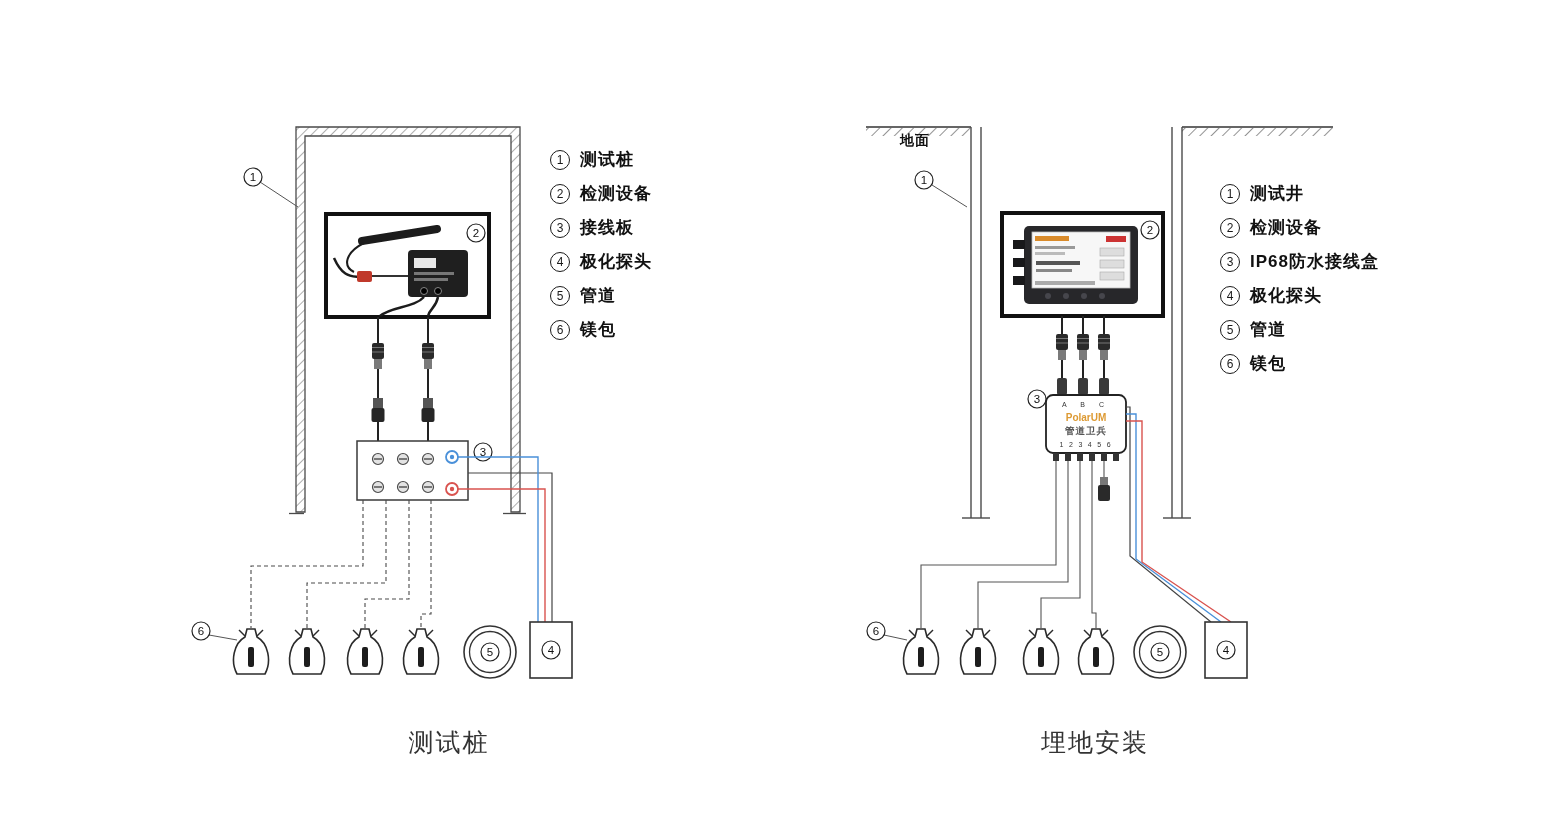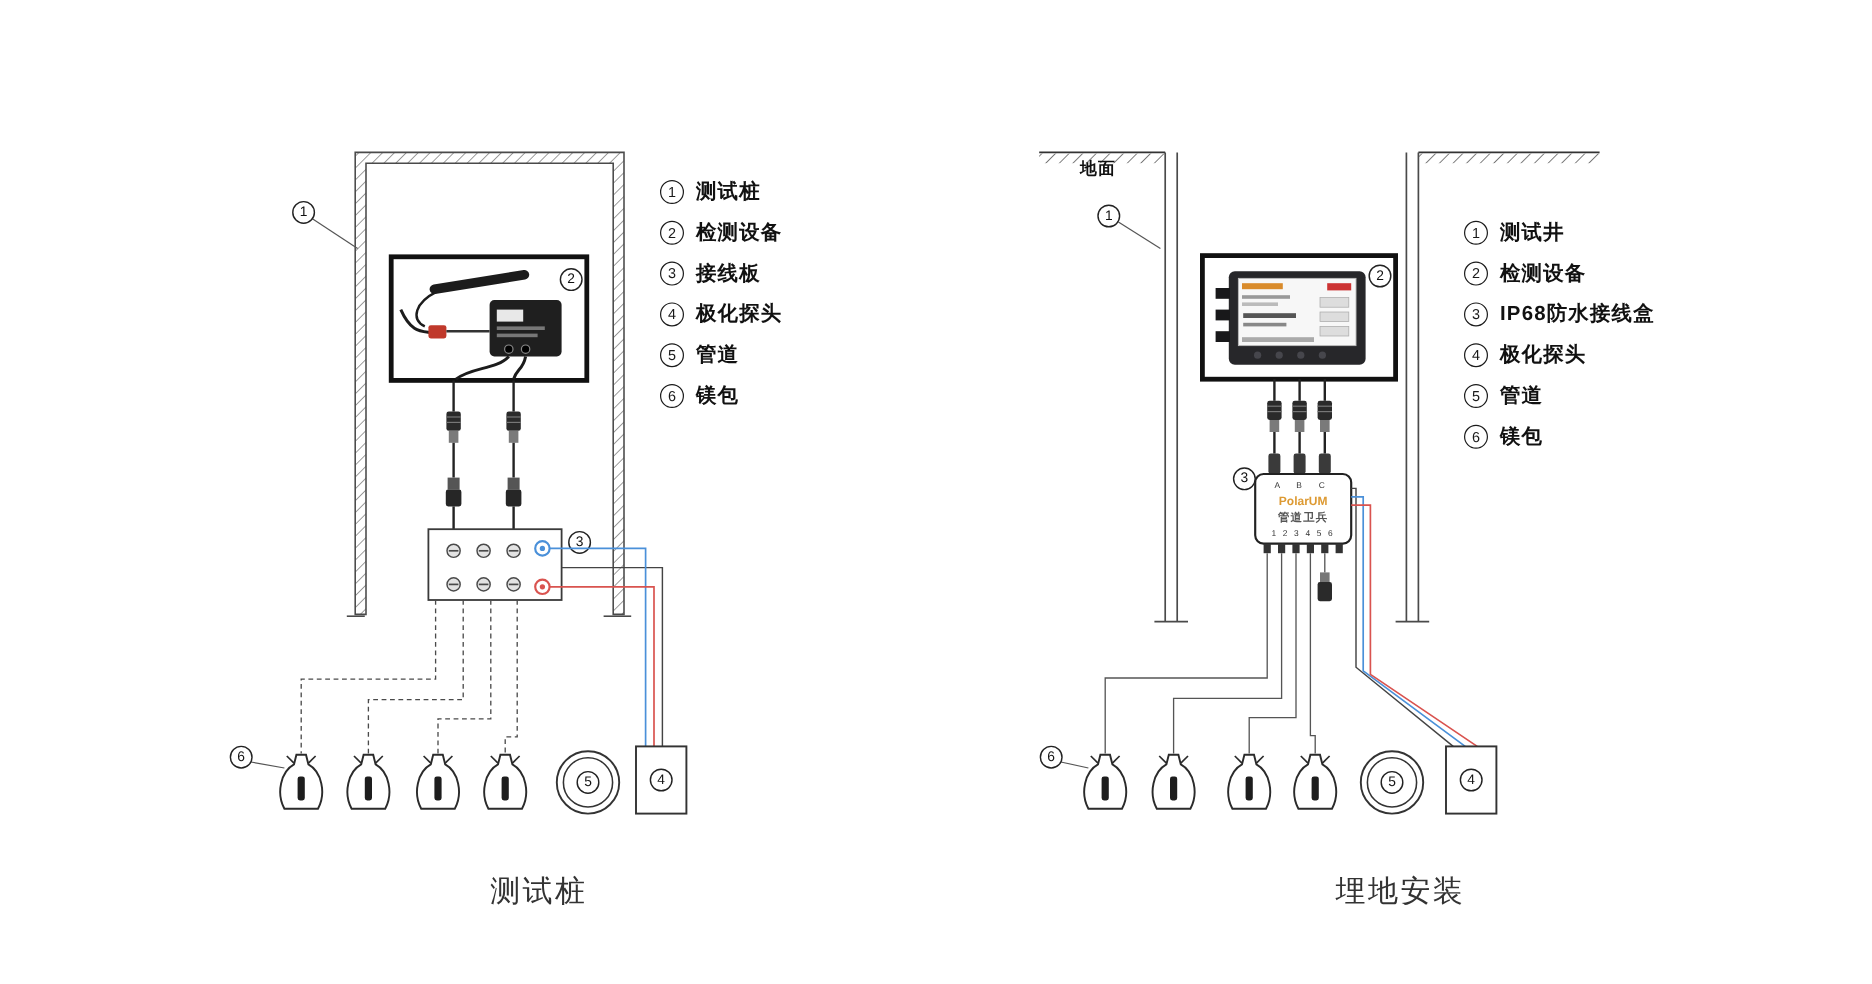--- a/index.html
+++ b/index.html
@@ -13,21 +13,21 @@
   .legend-right{left:1220px;top:183px;}
   .legend-row{display:flex;align-items:center;gap:10px;height:21px;}
   .num-circle{display:inline-flex;align-items:center;justify-content:center;
     width:18px;height:18px;border:1.4px solid #1a1a1a;border-radius:50%;
     font-size:12px;line-height:1;color:#1a1a1a;flex:0 0 auto;}
   .legend-label{font-size:17px;font-weight:700;color:#111;white-space:nowrap;letter-spacing:1px;}
 
   
   .diagram-title{position:absolute;top:726px;font-size:25px;color:#333;text-align:center;letter-spacing:2px;}
   .title-left{left:369px;width:160px;}
-  .title-right{left:1087px;width:160px;}
+  .title-right{left:1015px;width:160px;}
 
   .ground-label{position:absolute;left:900px;top:101px;font-size:14px;font-weight:700;color:#111;letter-spacing:1px;margin-top:31px;}
 
   
   text.co{font-family:"Liberation Sans",sans-serif;font-size:11.5px;fill:#111;text-anchor:middle;dominant-baseline:central;}
   text.jb-top{font-family:"Liberation Sans",sans-serif;font-size:7px;fill:#333;text-anchor:middle;letter-spacing:6px;}
   text.jb-bot{font-family:"Liberation Sans",sans-serif;font-size:7px;fill:#333;text-anchor:middle;letter-spacing:1.8px;}
   text.jb-brand{font-family:"Liberation Sans",sans-serif;font-size:10px;font-weight:700;fill:#dd9a33;text-anchor:middle;}
   text.jb-name{font-family:"Liberation Sans",sans-serif;font-size:9.5px;font-weight:700;fill:#555;text-anchor:middle;letter-spacing:1px;}
 </style>

